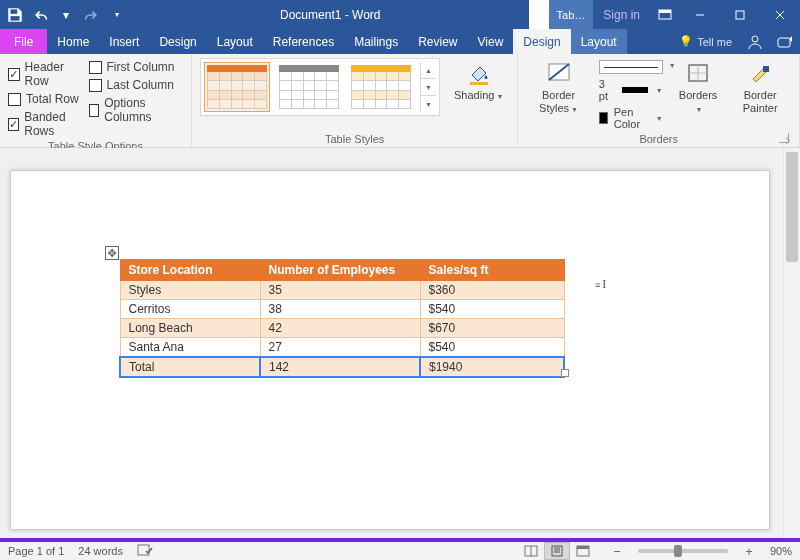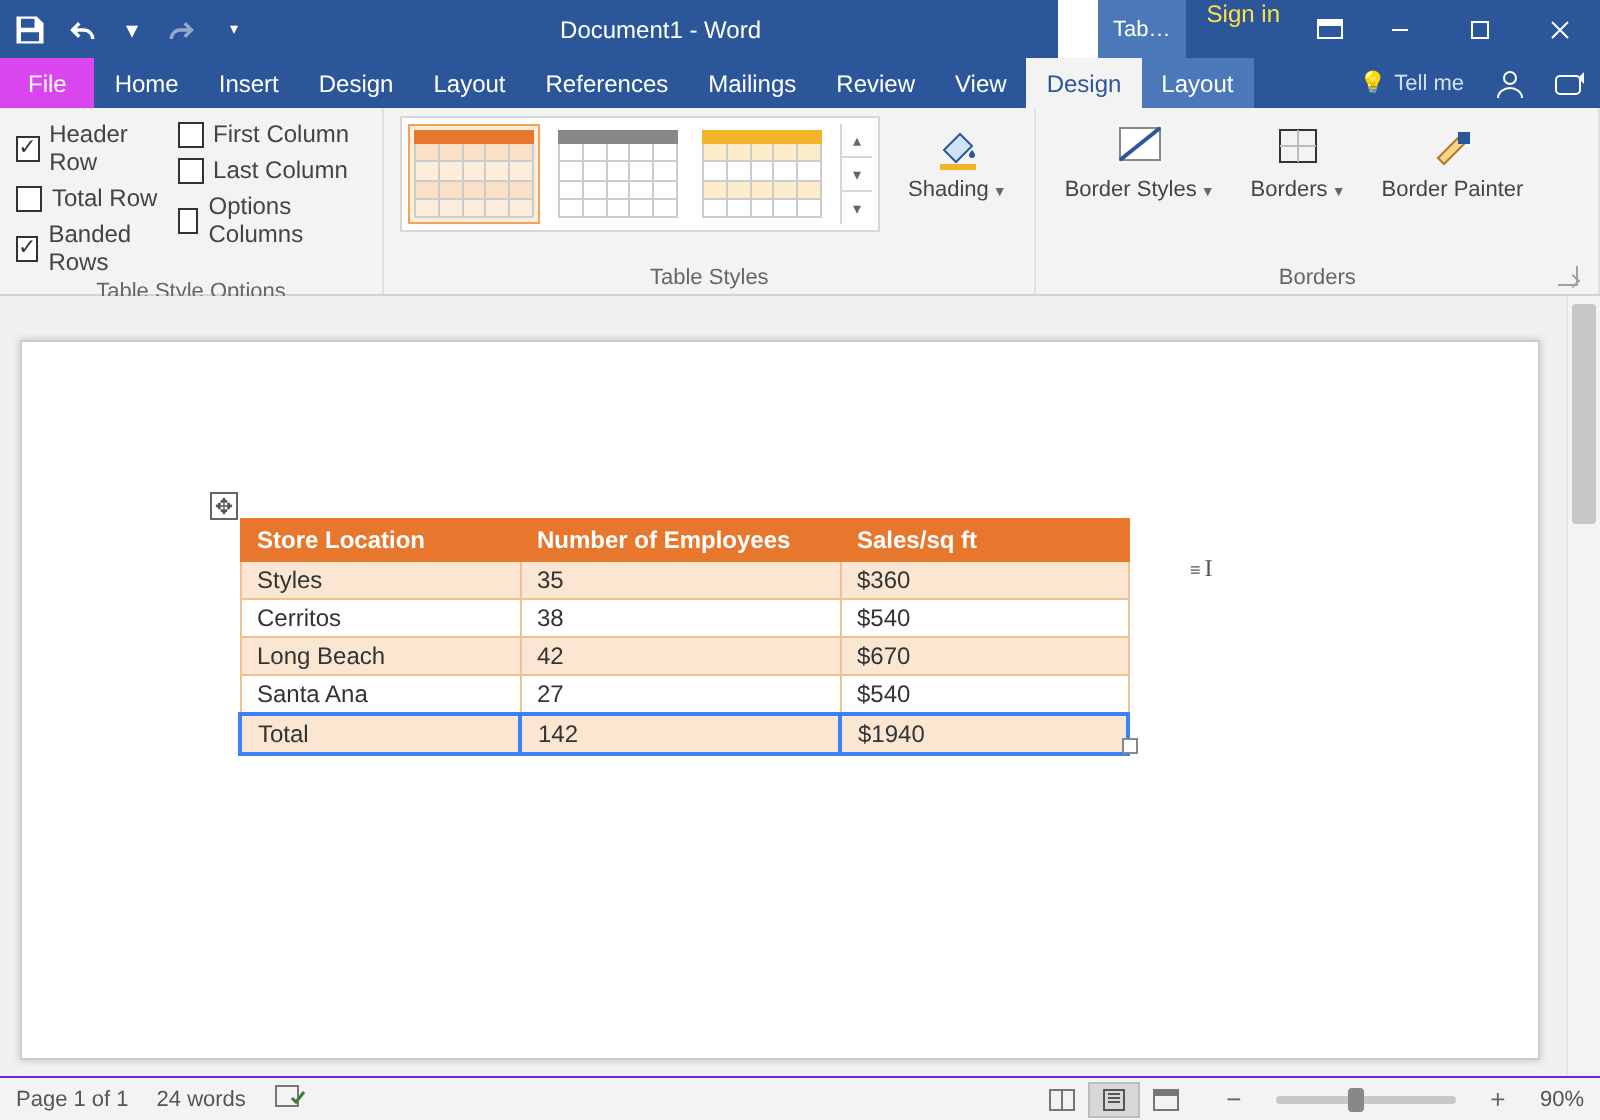--- a/index.html
+++ b/index.html
@@ -3,21 +3,21 @@
 <meta charset="utf-8">
 <style>
 * { box-sizing: border-box; margin: 0; padding: 0; font-family: "Segoe UI", Arial, sans-serif; }
 body { width: 800px; height: 560px; overflow: hidden; background: #fff; font-size: 12px; color: #333; }
 
 
 .titlebar { height: 29px; display: flex; align-items: stretch; }
 .titlebar .left { background: #2b579a; display: flex; align-items: center; padding: 0 6px; gap: 10px; flex-shrink: 0; }
 .titlebar .center { background: #2b579a; flex: 1; display: flex; align-items: center; justify-content: center; color: #fff; font-size: 12px; }
 .titlebar .tabtools { background: #4a78b8; color:#fff; display:flex; align-items:center; padding: 0 8px; font-size:11px;margin-left:20px; }
-.titlebar .right { background: #2b579a; display: flex; color:#fde047; }
+.titlebar .right { background: #2b579a; display: flex; align-items: center; color:#c4b5fd; }
 .tb-icon { color:#fff; display:inline-flex; align-items:center; justify-content:center; width:18px; height:18px; }
 .win-btn { width:40px; height:29px; display:flex; align-items:center; justify-content:center; color:#fff; }
 .win-btn.close { background:#2b579a; }
 .win-btn svg { width:10px; height:10px; }
 .signin { padding:0 10px; font-size:12px; }
 .ribbon-display { width:30px; display:flex; align-items:center; justify-content:center; }
 
 
 .menutabs { height: 25px; background:#2b579a; display:flex; align-items:stretch; color:#fff; font-size:12px; }
 .menutabs .tab { padding: 0 10px; display:flex; align-items:center; cursor:default; }
@@ -77,21 +77,21 @@
 .doc-table th { background:#e8772e; color:#fff; text-align:left; font-weight:600; padding:3px 8px; border:1px solid #e8772e; }
 .doc-table td { padding:2px 8px; border:1px solid #f0c293; color:#333; background:#fff; }
 .doc-table tbody tr:nth-child(odd) td { background:#fbe6d1; }
 .doc-table tbody tr.total td { background:#fbe6d1; border:2px solid #3b82f6; font-weight:400; }
 .doc-table th:nth-child(1), .doc-table td:nth-child(1){ width:140px; }
 .doc-table th:nth-child(2), .doc-table td:nth-child(2){ width:160px; }
 .resize-handle { position:absolute; width:8px; height:8px; border:1px solid #888; background:#fff; }
 .cursor-caret { position:absolute; left:584px; top:106px; display:flex; align-items:center; gap:2px; color:#555; font-size:12px; }
 
 
-.statusbar { position:absolute; left:0; right:0; bottom:0; height:22px; background:#f3f3f3; border-top:1px solid #6d28d9; display:flex; align-items:center; font-size:11px; color:#555; padding:0 8px; gap:14px; }
+.statusbar { position:absolute; left:0; right:0; bottom:0; height:22px; background:#f3f3f3; border-top:4px solid #6d28d9; display:flex; align-items:center; font-size:11px; color:#555; padding:0 8px; gap:14px; }
 .statusbar .spacer { flex:1; }
 .view-btns { display:flex; gap:0; }
 .view-btn { width:26px; height:18px; display:flex; align-items:center; justify-content:center; border:1px solid transparent; }
 .view-btn.active { background:#d8d8d8; border-color:#bcbcbc; }
 .zoom-slider { width:90px; height:4px; background:#c7c7c7; position:relative; border-radius:2px; }
 .zoom-slider .knob { position:absolute; left:40%; top:-4px; width:8px; height:12px; background:#888; border-radius:2px; }
 .zoom-btn { width:14px; text-align:center; font-size:13px; color:#666; }
 </style>
 </head>
 <body>
@@ -368,20 +368,37 @@
   <div class="ribbon-group" style="flex:1">
     <div class="body" style="gap:6px">
       <div class="big-btn">
         <span class="ico">
             <svg width="26" height="24" viewBox="0 0 26 24">
               <rect x="3" y="3" width="20" height="16" fill="#fff" stroke="#888"></rect>
               <path d="M3 19 L23 3" stroke="#2b579a" stroke-width="2"></path>
             </svg>
           </span>
         <span><span>Border Styles</span><span class="dd-arrow">▼</span></span>
+      </div>
+      <div class="borders-controls">
+        <div class="brd-row">
+            <div class="line-style">
+              <span class="dd">▼</span>
+            </div>
+          </div>
+        <div class="brd-row">
+            <span>3 pt</span>
+            <span class="line-weight-sample"></span>
+            <span class="dd-arrow">▼</span>
+          </div>
+        <div class="brd-row">
+            <span class="pencolor-sw"></span>
+            <span>Pen Color</span>
+            <span class="dd-arrow">▼</span>
+          </div>
       </div>
       <div class="big-btn">
         <span class="ico">
             <svg width="26" height="24" viewBox="0 0 26 24">
               <rect x="4" y="4" width="18" height="16" fill="none" stroke="#333"></rect>
               <path d="M4 12h18M13 4v16" stroke="#bbb"></path>
             </svg>
           </span>
         <span><span>Borders</span><span class="dd-arrow">▼</span></span>
       </div>

